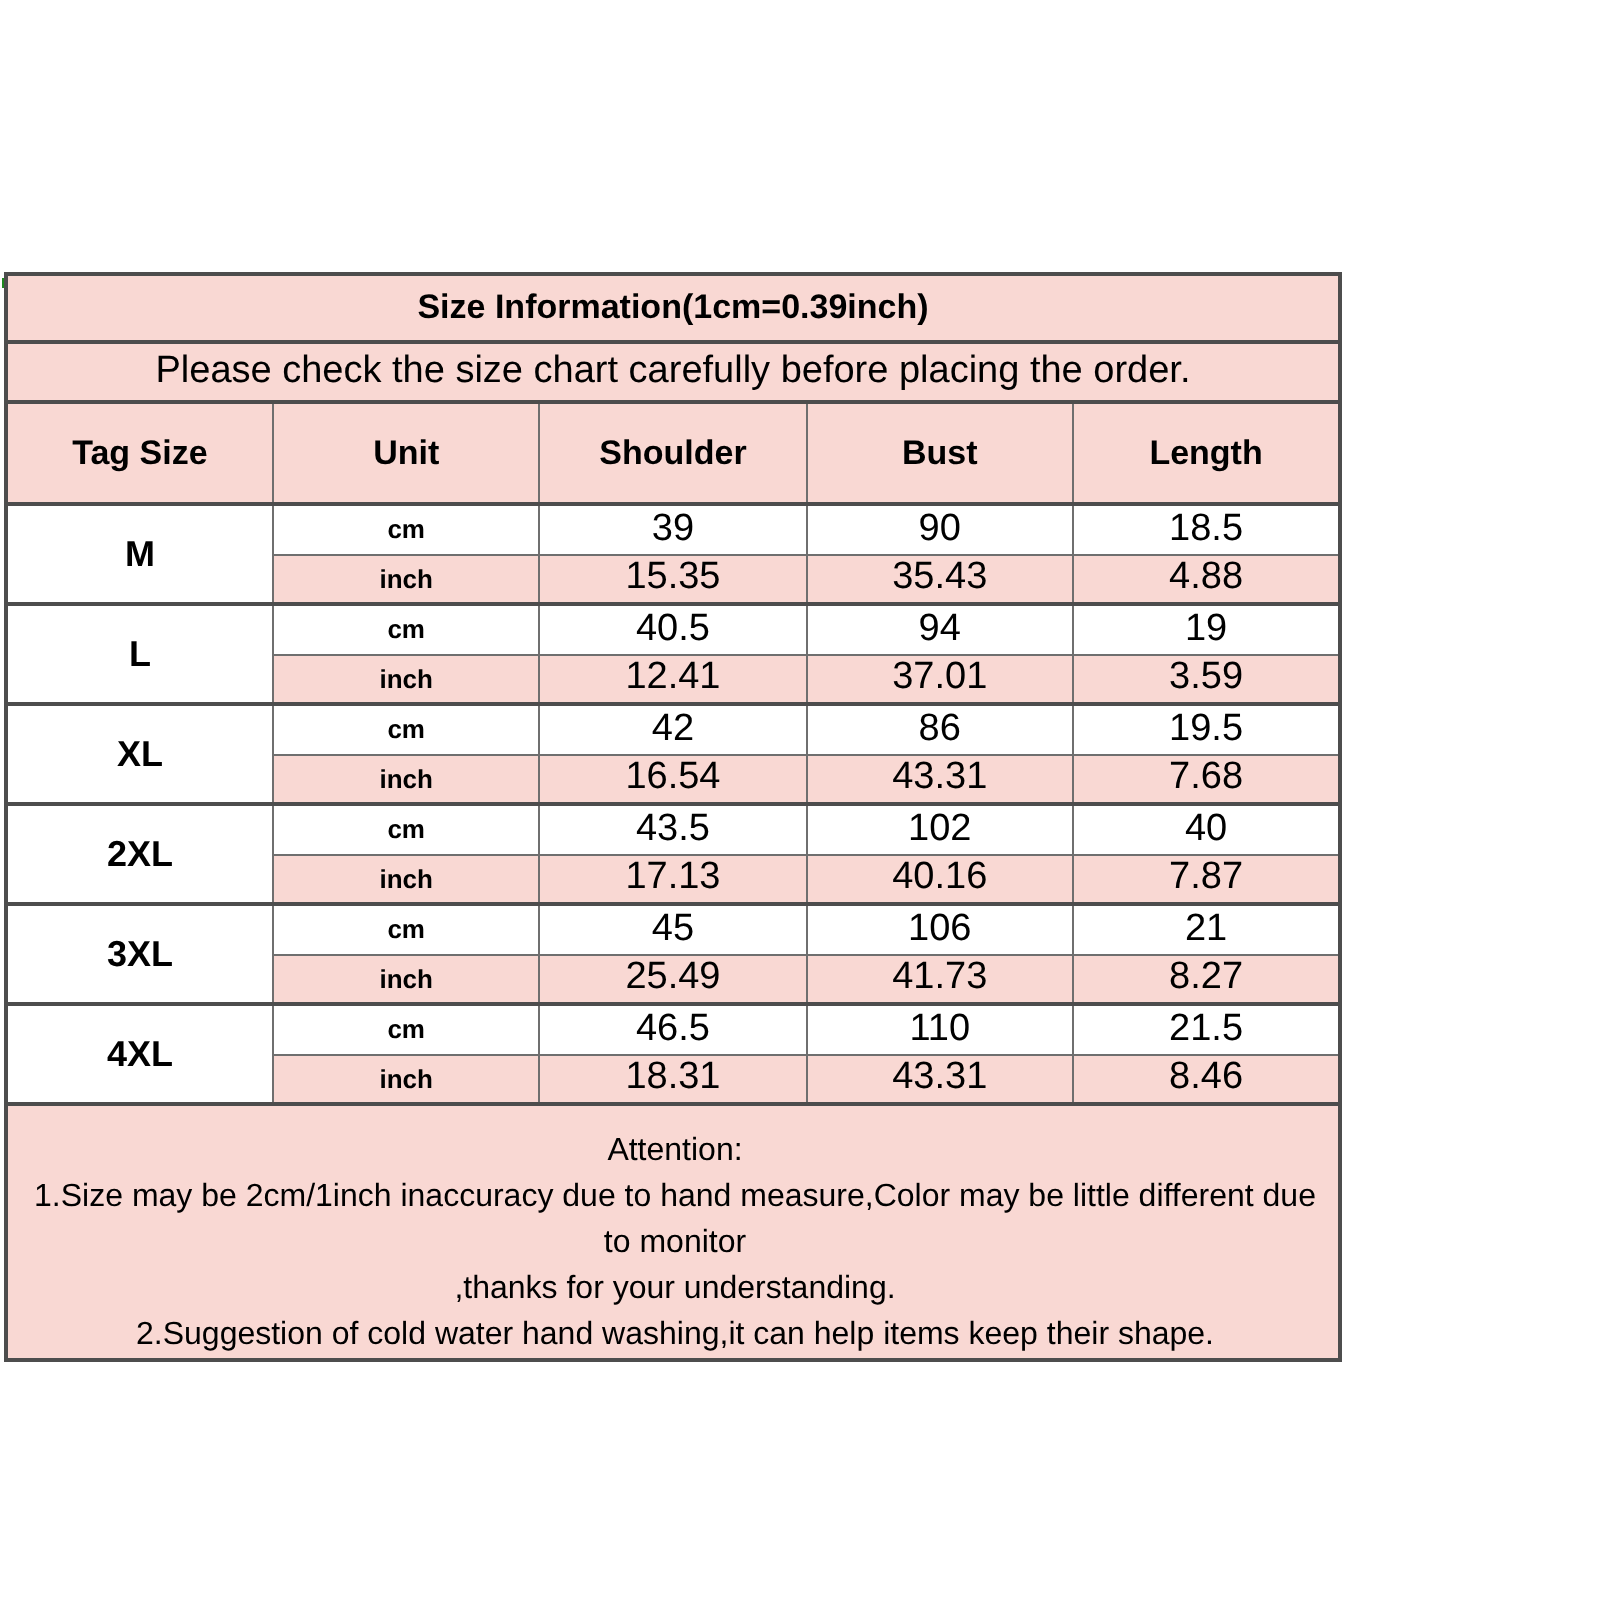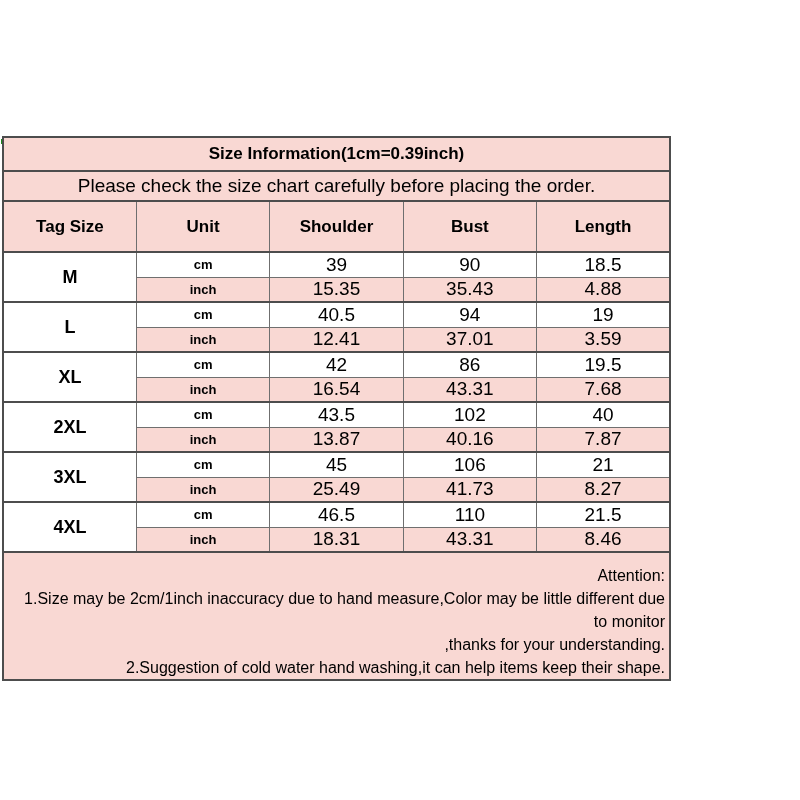--- a/index.html
+++ b/index.html
@@ -69,21 +69,21 @@
     font-size:18px;
   }
   td.unit-cell{font-size:13px;font-weight:bold;}
   td.value-cell{font-size:19px;font-weight:normal;}
   tr.row-cm td{background:#ffffff;}
   tr.row-inch td{background:var(--pink);}
   tr.attention-row td{
     height:101px;
     background:var(--pink);
     border-top:2px solid var(--border-dark);
-    text-align:right;
+    text-align:center;
     vertical-align:top;
     white-space:normal;
   }
   .attention-block{
     padding:11px 4px 0 6px;
     font-size:16px;
     line-height:23px;
   }
 </style>
 </head>
@@ -157,21 +157,21 @@
         </tr>
         <tr class="row-cm group-start">
           <td rowspan="2" class="size-cell">2XL</td>
           <td class="unit-cell">cm</td>
           <td class="value-cell">43.5</td>
           <td class="value-cell">102</td>
           <td class="value-cell">40</td>
         </tr>
         <tr class="row-inch">
           <td class="unit-cell">inch</td>
-          <td class="value-cell">13.87</td>
+          <td class="value-cell">17.13</td>
           <td class="value-cell">40.16</td>
           <td class="value-cell">7.87</td>
         </tr>
         <tr class="row-cm group-start">
           <td rowspan="2" class="size-cell">3XL</td>
           <td class="unit-cell">cm</td>
           <td class="value-cell">45</td>
           <td class="value-cell">106</td>
           <td class="value-cell">21</td>
         </tr>

